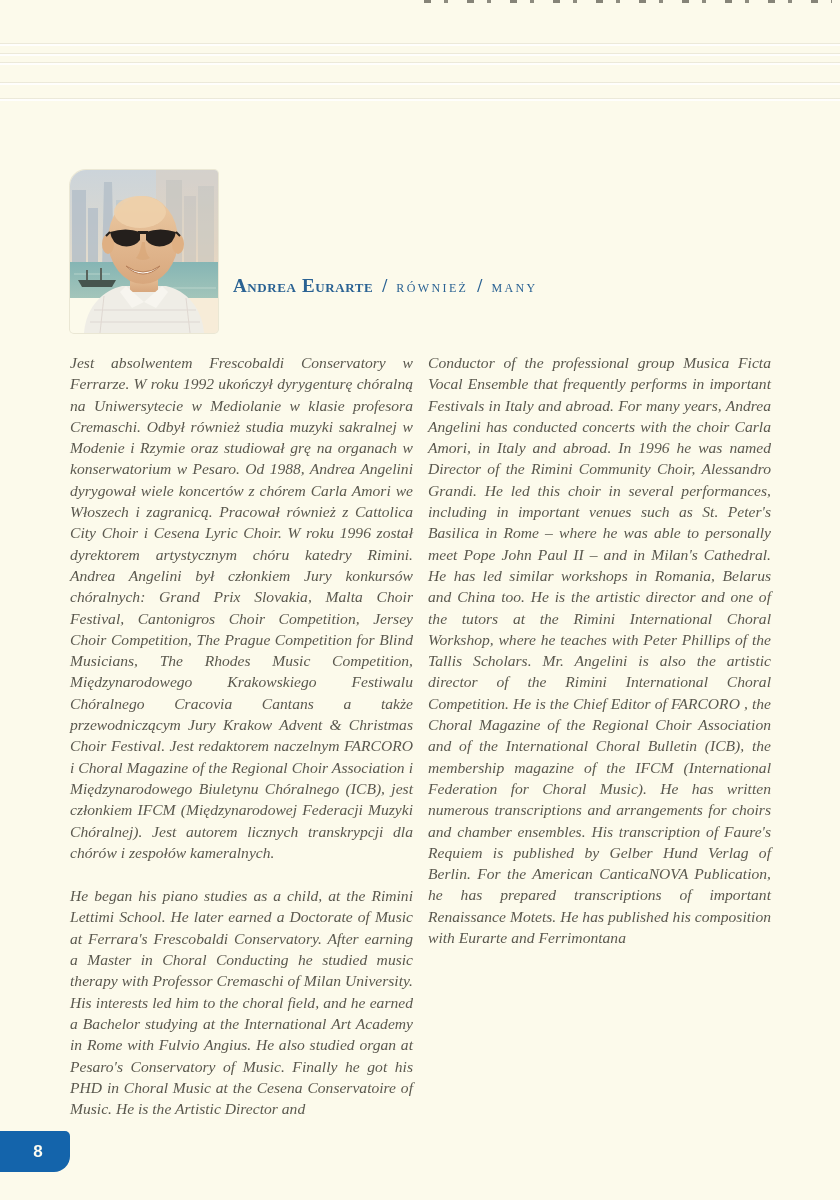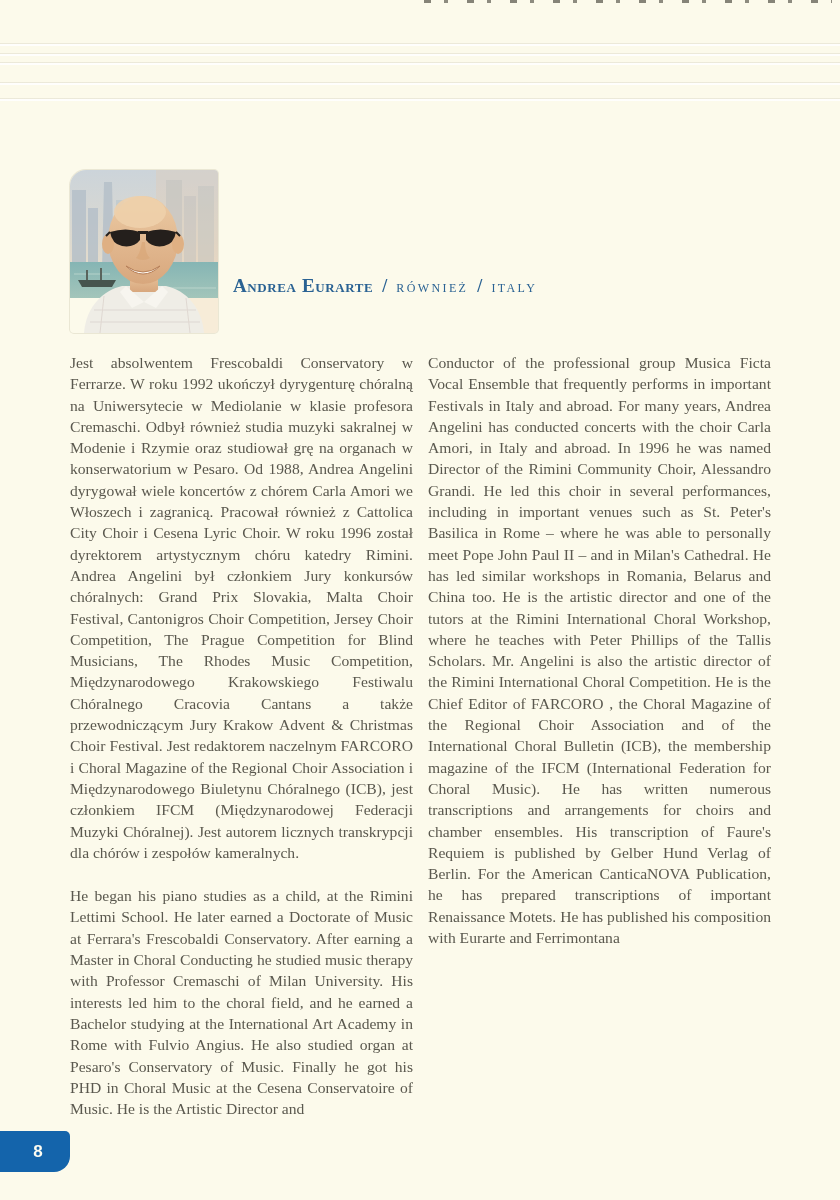--- a/index.html
+++ b/index.html
@@ -39,21 +39,21 @@
   .heading .country{font-size:16.5px;font-weight:400;letter-spacing:2.4px;}
   
   .columns{
     position:absolute;left:70px;top:352px;width:701px;
     display:flex;gap:15px;align-items:flex-start;
   }
   .col{width:343px;}
   .col p{
     margin:0;text-align:justify;
     font-size:15.6px;line-height:21.3px;color:#5a584e;
-    hyphens:auto;-webkit-hyphens:auto;
+    hyphens:auto;font-style:italic;-webkit-hyphens:auto;
   }
   .col p + p{margin-top:22px;}
   
   .page-tab{
     position:absolute;left:0;top:1131px;width:70px;height:41px;
     background:#1464ab;border-radius:0 5px 16px 0;
     display:flex;align-items:center;justify-content:center;
     font-family:"Liberation Sans", sans-serif;
     color:#fdfcf2;font-size:17px;font-weight:700;
     padding-left:6px;box-sizing:border-box;
@@ -147,21 +147,21 @@
 
     <path d="M56,96 Q73,108 90,96 Q82,104 73,104 Q64,104 56,96 Z" fill="#fdf8f2" stroke="#b67f58" stroke-width="1"></path>
   </svg>
 </div>
 
 <div class="heading">
   <span class="name">Andrea Eurarte</span>
   <span class="sep">/</span>
   <span class="country">również</span>
   <span class="sep">/</span>
-  <span class="country">italy</span>
+  <span class="country">many</span>
 </div>
 
 <div class="columns">
   <div class="col">
     <p lang="pl">Jest absolwentem Frescobaldi Conservatory w Ferrarze. W roku 1992 ukończył dyrygenturę chóralną na Uniwersytecie w Mediolanie w klasie profesora Cremaschi. Odbył również studia muzyki sakralnej w Modenie i Rzymie oraz studiował grę na organach w konserwatorium w Pesaro. Od 1988, Andrea Angelini dyrygował wiele koncertów z chórem Carla Amori we Włoszech i zagranicą. Pracował również z Cattolica City Choir i Cesena Lyric Choir. W roku 1996 został dyrektorem artystycznym chóru katedry Rimini. Andrea Angelini był członkiem Jury konkursów chóralnych: Grand Prix Slovakia, Malta Choir Festival, Cantonigros Choir Competition, Jersey Choir Competition, The Prague Competition for Blind Musicians, The Rhodes Music Competition, Międzynarodowego Krakowskiego Festiwalu Chóralnego Cracovia Cantans a także przewodniczącym Jury Krakow Advent &amp; Christmas Choir Festival. Jest redaktorem naczelnym FARCORO i Choral Magazine of the Regional Choir Association i Międzynarodowego Biuletynu Chóralnego (ICB), jest członkiem IFCM (Międzynarodowej Federacji Muzyki Chóralnej). Jest autorem licznych transkrypcji dla chórów i zespołów kameralnych.</p>
     <p lang="en">He began his piano studies as a child, at the Rimini Lettimi School. He later earned a Doctorate of Music at Ferrara's Frescobaldi Conservatory. After earning a Master in Choral Conducting he studied music therapy with Professor Cremaschi of Milan University. His interests led him to the choral field, and he earned a Bachelor studying at the International Art Academy in Rome with Fulvio Angius. He also studied organ at Pesaro's Conservatory of Music. Finally he got his PHD in Choral Music at the Cesena Conservatoire of Music. He is the Artistic Director and</p>
   </div>
   <div class="col">
     <p lang="en">Conductor of the professional group Musica Ficta Vocal Ensemble that frequently performs in important Festivals in Italy and abroad. For many years, Andrea Angelini has conducted concerts with the choir Carla Amori, in Italy and abroad. In 1996 he was named Director of the Rimini Community Choir, Alessandro Grandi. He led this choir in several performances, including in important venues such as St. Peter's Basilica in Rome – where he was able to personally meet Pope John Paul II – and in Milan's Cathedral. He has led similar workshops in Romania, Belarus and China too. He is the artistic director and one of the tutors at the Rimini International Choral Workshop, where he teaches with Peter Phillips of the Tallis Scholars. Mr. Angelini is also the artistic director of the Rimini International Choral Competition. He is the Chief Editor of FARCORO , the Choral Magazine of the Regional Choir Association and of the International Choral Bulletin (ICB), the membership magazine of the IFCM (International Federation for Choral Music). He has written numerous transcriptions and arrangements for choirs and chamber ensembles. His transcription of Faure's Requiem is published by Gelber Hund Verlag of Berlin. For the American CanticaNOVA Publication, he has prepared transcriptions of important Renaissance Motets. He has published his composition with Eurarte and Ferrimontana</p>
   </div>

